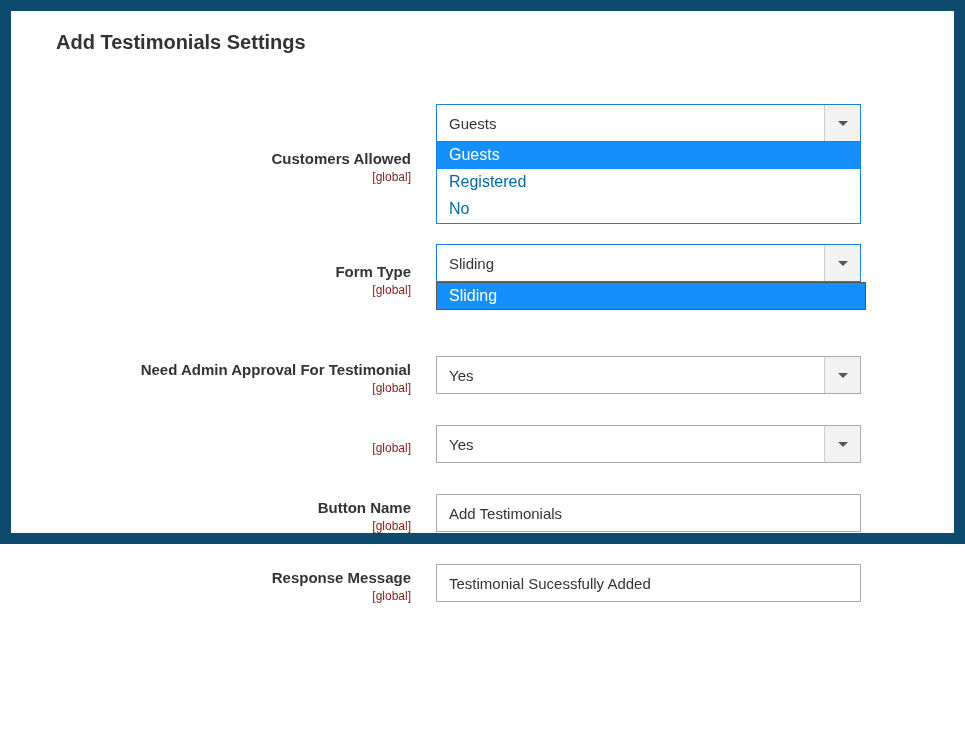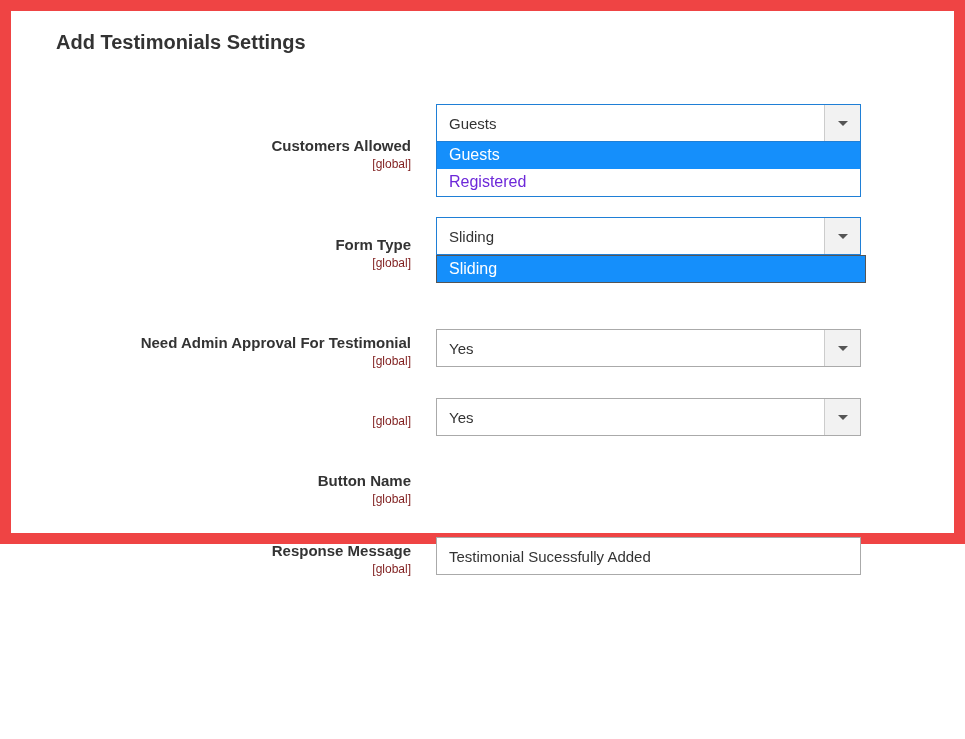--- a/index.html
+++ b/index.html
@@ -4,21 +4,21 @@
 <style>
   * { box-sizing: border-box; margin: 0; padding: 0; }
   body {
     font-family: Arial, Helvetica, sans-serif;
     background: #fff;
     width: 965px;
     height: 739px;
     overflow: hidden;
   }
   .outer-border {
-    border: 11px solid #ef4444;
+    border: 11px solid #0c4a6e;
     width: 965px;
     height: 544px;
     padding: 20px 21px 30px 35px;
   }
   .section-title {
     font-size: 20px;
     font-weight: bold;
     color: #333;
     margin-bottom: 50px;
     margin-left: 10px;
@@ -94,21 +94,21 @@
   }
   .dropdown-list.wide {
     width: 430px;
     border: 1px solid #555;
     border-top: 1px solid #555;
     margin-top: 0;
   }
   .dropdown-item {
     padding: 4px 12px 5px 12px;
     font-size: 16px;
-    color: #6d28d9;
+    color: #0369a1;
     cursor: pointer;
   }
   .dropdown-item.selected {
     background: #158ffb;
     color: #fff;
   }
   .dropdown-list.wide .dropdown-item {
       padding: 4px 12px 4px 12px;
   }
   .text-input {
@@ -137,20 +137,21 @@
     <div class="control-col">
       <div class="select-control open">
         <div class="select-value">Guests</div>
         <div class="select-arrow">
           <div class="select-arrow-caret"></div>
         </div>
       </div>
       <div class="dropdown-list">
         <div class="dropdown-item selected">Guests</div>
         <div class="dropdown-item">Registered</div>
+        <div class="dropdown-item">No</div>
       </div>
     </div>
   </div>
 
   <div class="form-row" style="margin-bottom:45px;">
     <div class="label-col">
       <span class="field-label">Form Type</span>
       <span class="scope">[global]</span>
     </div>
     <div class="control-col">
@@ -193,20 +194,23 @@
         </div>
       </div>
     </div>
   </div>
 
   <div class="form-row tight">
     <div class="label-col">
       <span class="field-label">Button Name</span>
       <span class="scope">[global]</span>
     </div>
+    <div class="control-col">
+      <input type="text" class="text-input" value="Add Testimonials" style="">
+    </div>
   </div>
 
   <div class="form-row tight">
     <div class="label-col">
       <span class="field-label">Response Message</span>
       <span class="scope">[global]</span>
     </div>
     <div class="control-col">
       <input type="text" class="text-input" value="Testimonial Sucessfully Added" style="">
     </div>

